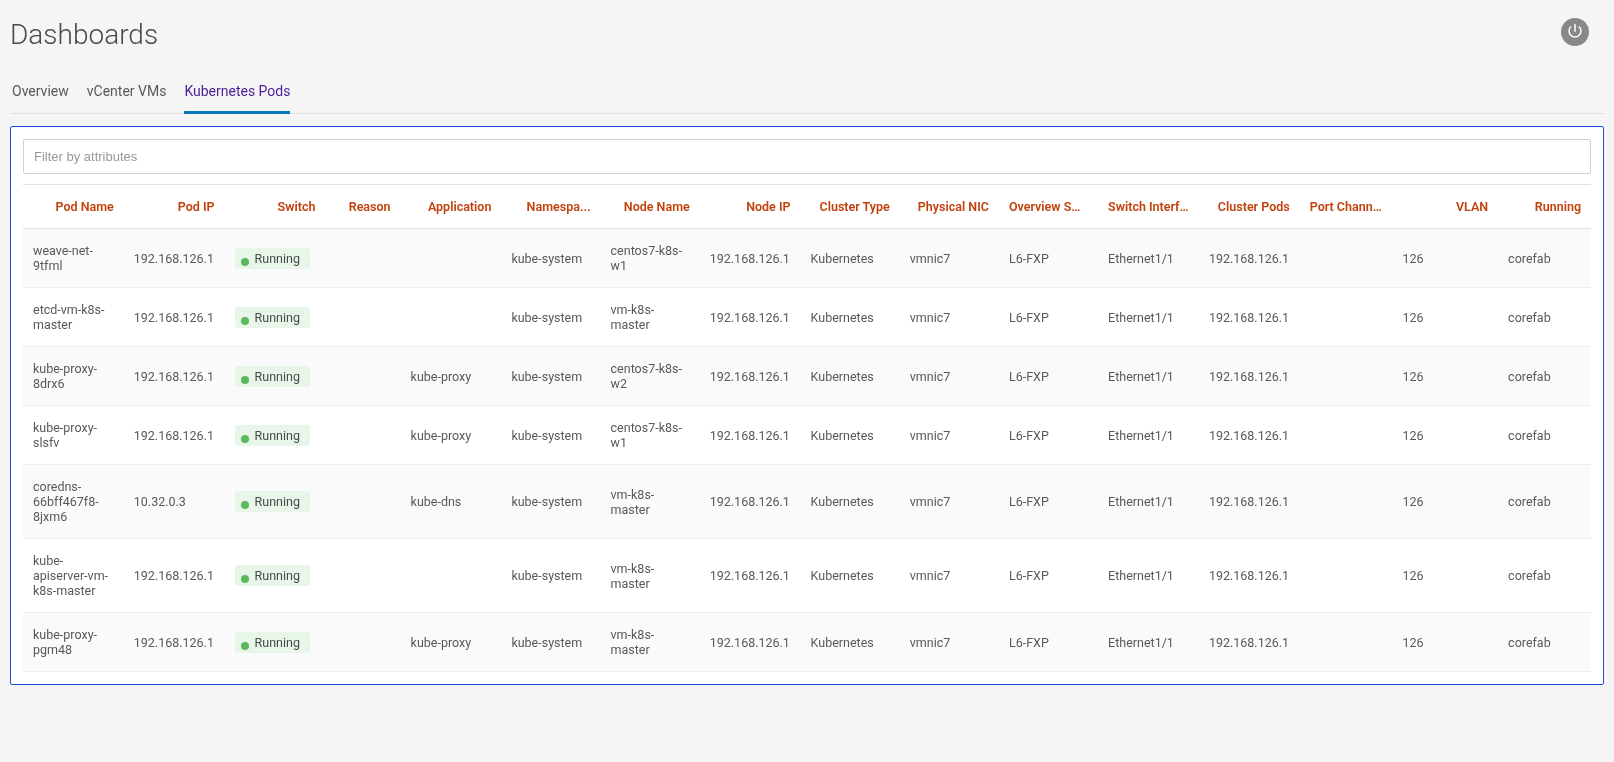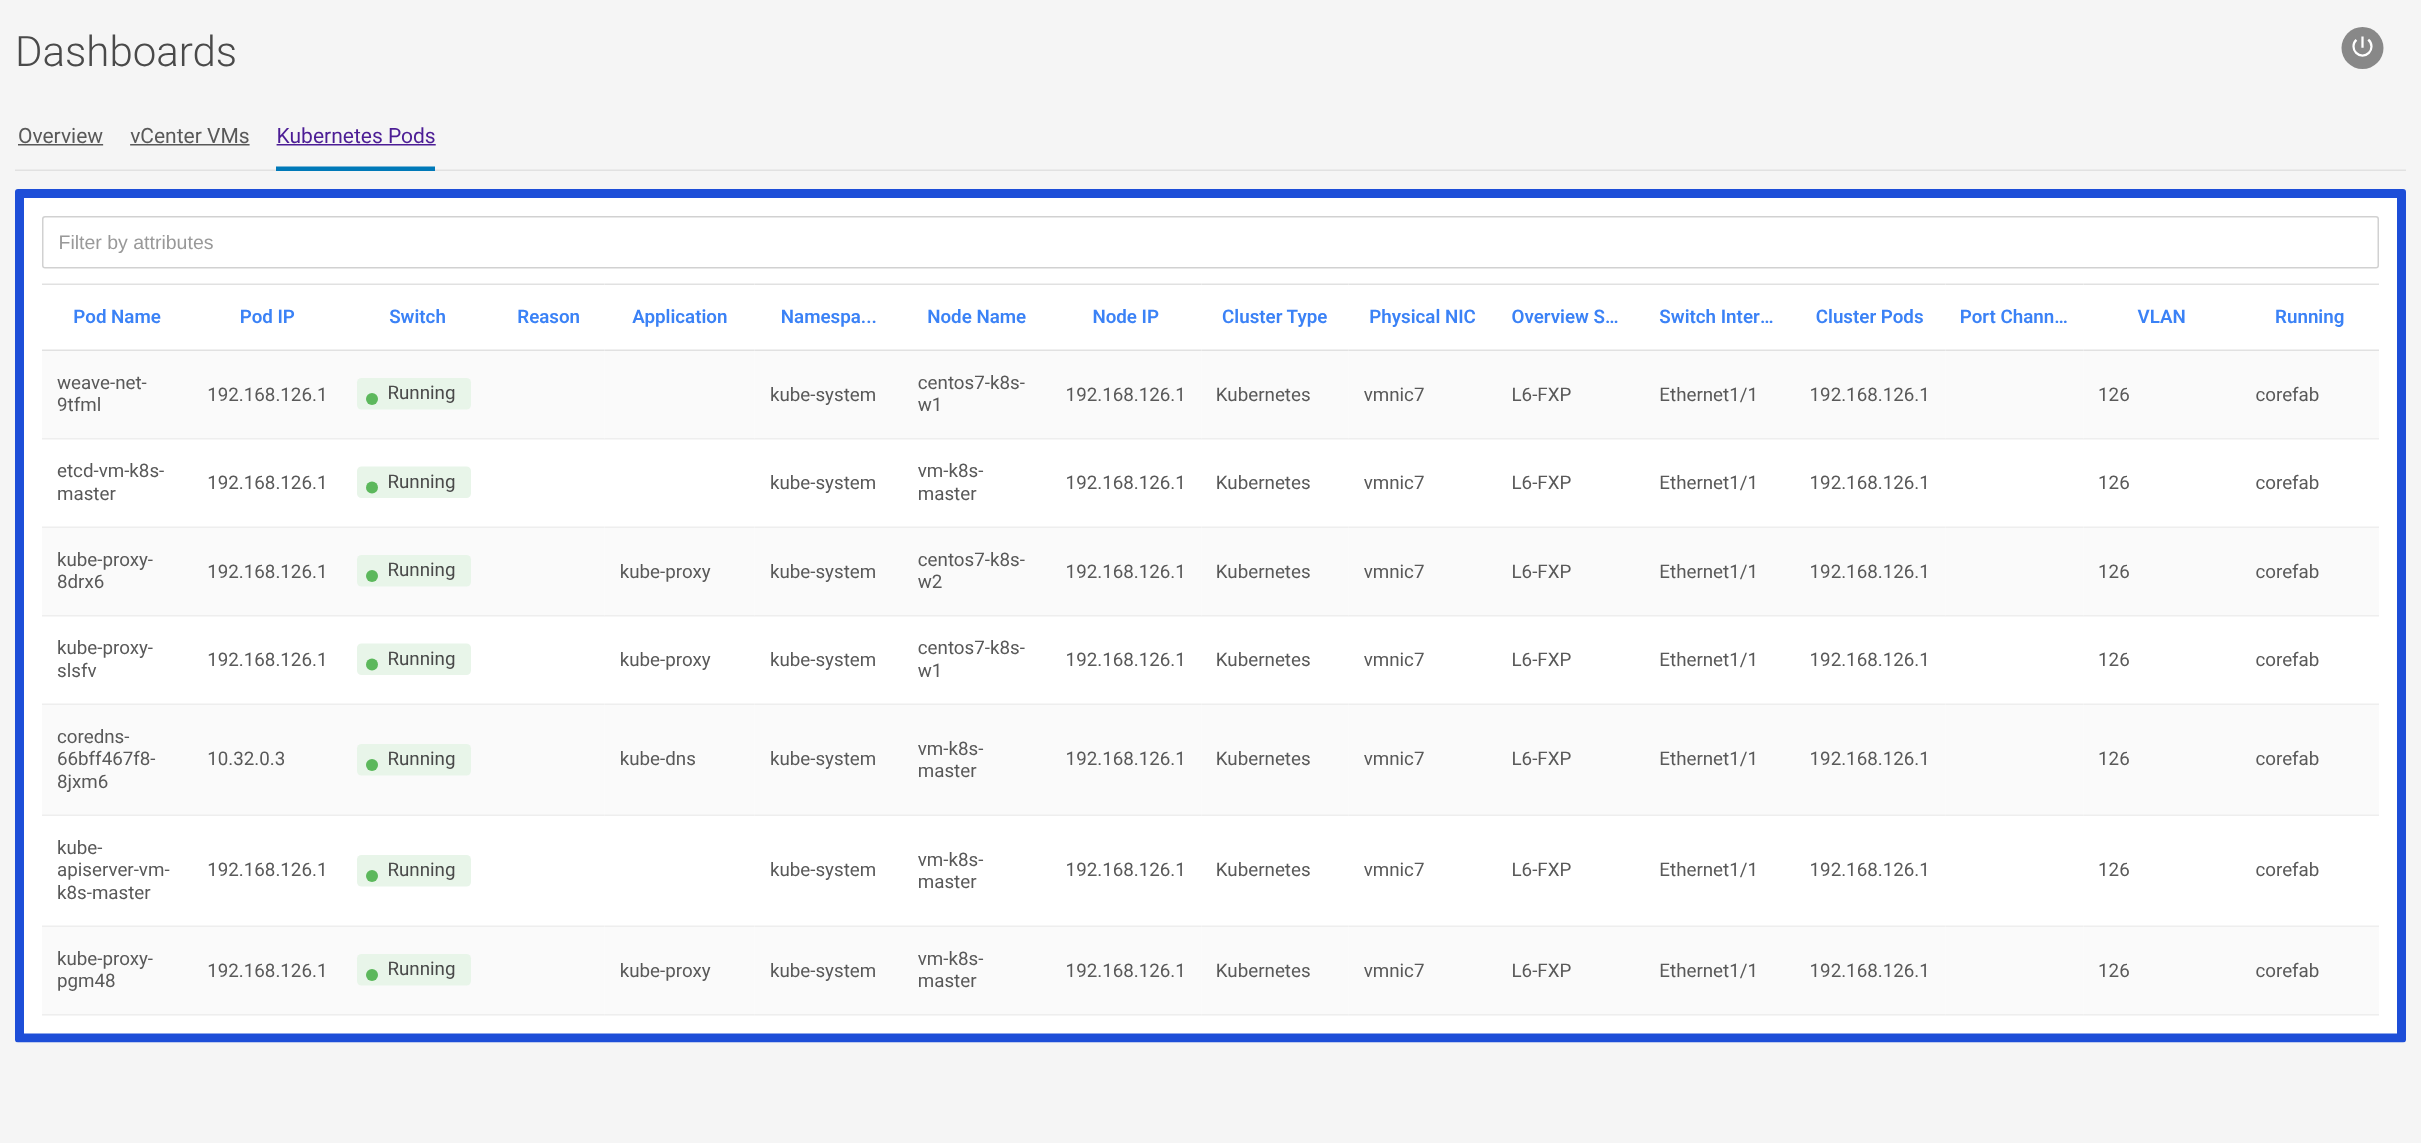--- a/index.html
+++ b/index.html
@@ -48,30 +48,29 @@
       border-bottom: 1px solid #e1e1e1;
       padding-left: 2px;
     }
     .tab {
       padding: 10px 0 12px 0;
       font-size: 14px;
       color: #595959;
       cursor: pointer;
       border-bottom: 3px solid transparent;
       margin-bottom: -1px;
-      text-decoration: underline;
     }
     .tab.active {
       color: #4c1d95;
       border-bottom-color: #0079b8;
     }
     .content {
       background: #fff;
       margin: 12px 10px 0 10px;
-      border: 6px solid #1d4ed8;
+      border: 1px solid #1d4ed8;
       border-radius: 2px;
       padding: 12px;
     }
     .filter-input {
       width: 100%;
       padding: 9px 10px;
       font-size: 13px;
       border: 1px solid #d1d1d1;
       border-radius: 2px;
       color: #595959;
@@ -80,24 +79,24 @@
     }
     .filter-input::placeholder {
       color: #999;
     }
     table {
       width: 100%;
       border-collapse: collapse;
       table-layout: fixed;
     }
     thead th {
-      text-align: center;
+      text-align: right;
       font-weight: 600;
       font-size: 12.5px;
-      color: #3b82f6;
+      color: #c2410c;
       padding: 14px 10px;
       border-top: 1px solid #e1e1e1;
       border-bottom: 1px solid #e1e1e1;
       white-space: nowrap;
       overflow: hidden;
       text-overflow: ellipsis;
     }
     tbody td {
       padding: 14px 10px;
       border-bottom: 1px solid #eeeeee;

